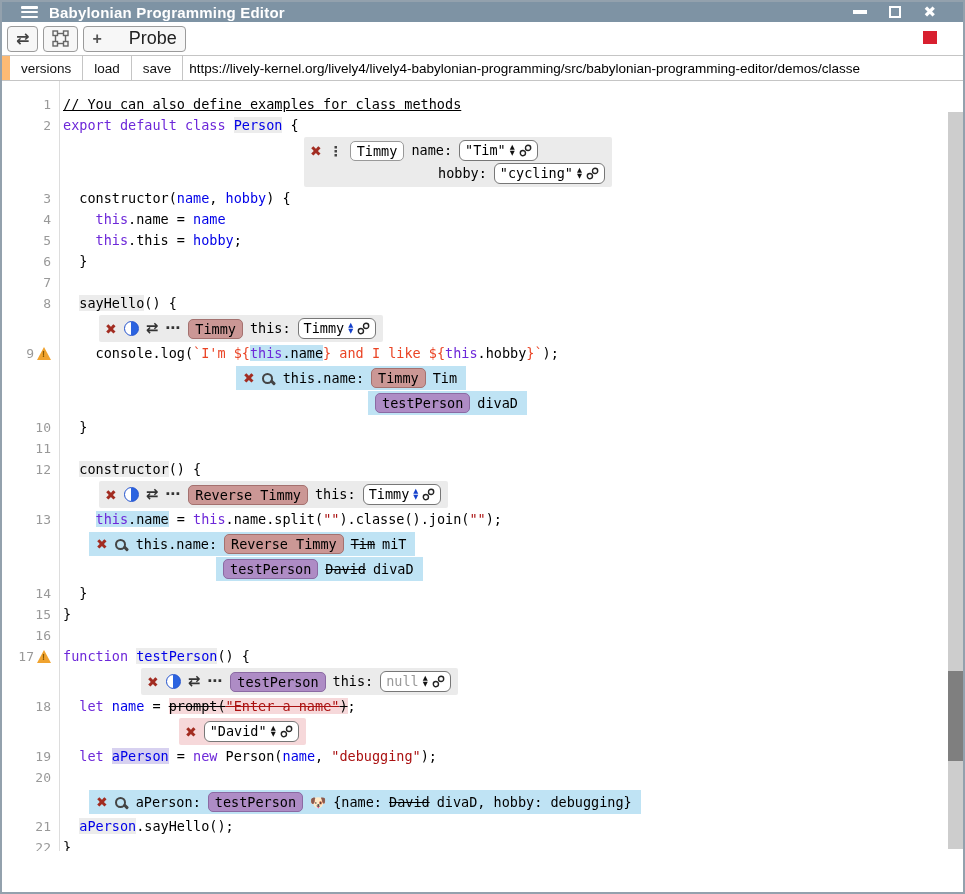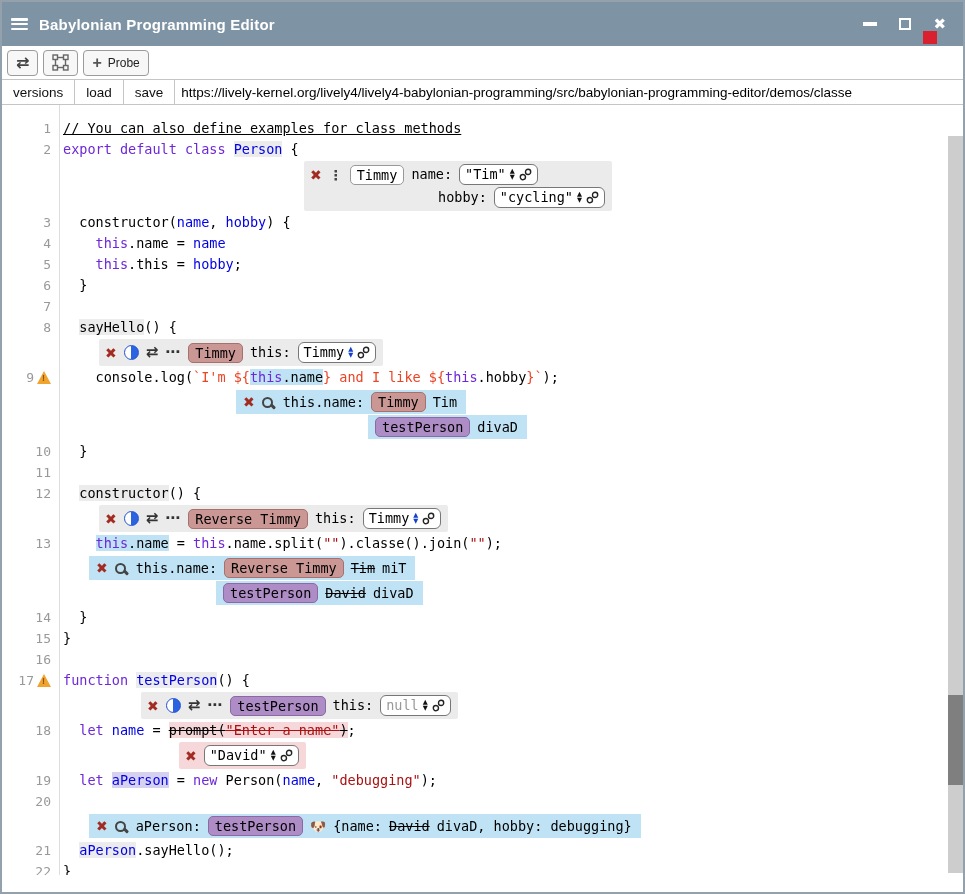--- a/index.html
+++ b/index.html
@@ -1,39 +1,39 @@
 <!DOCTYPE html>
 <html><head>
 <meta charset="utf-8">
 <style>
   * { box-sizing: border-box; }
   body { margin:0; background:#fff; font-family:"Liberation Sans", sans-serif; }
   .window { width:965px; height:894px; border:2px solid #93a1ad; position:relative; background:#fff; overflow:hidden; }
 
   
-  .titlebar { height:44px; background:#7e93a4; display:flex; align-items:center; padding:0 9px; gap:11px; }
+  .titlebar { height:20px; background:#7e93a4; display:flex; align-items:center; padding:0 19px; gap:11px; }
   .burger { width:17px; height:12px; display:flex; flex-direction:column; justify-content:space-between; cursor:pointer; }
   .burger span { height:2.5px; background:#fff; border-radius:1px; }
   .wtitle { color:#fff; font-weight:bold; font-size:15px; letter-spacing:.2px; }
   .wcontrols { margin-left:auto; display:flex; align-items:center; gap:22px; padding-right:8px; }
   .ic-min { width:14px; height:3.5px; background:#fff; }
   .ic-max { width:12px; height:12px; border:2.5px solid #fff; }
   .ic-x { color:#fff; font-weight:bold; font-size:15px; line-height:1; font-family:"DejaVu Sans",sans-serif; }
 
   
   .toolbar { height:33px; background:#fff; display:flex; align-items:center; gap:5px; padding:0 5px; }
   .tbtn { height:26px; min-width:30px; display:inline-flex; align-items:center; justify-content:center; gap:6px;
           border:1px solid #9b9b9b; border-radius:4px; background:#f7f7f7; color:#333; padding:0 8px; cursor:pointer; }
   .tbtn .glyph { font-size:16px; font-weight:bold; color:#444; font-family:"DejaVu Sans",sans-serif; line-height:1; }
   .tbtn .plus { font-size:16px; font-weight:bold; color:#555; line-height:1; }
-  .tbtn .lbl { font-size:12px; color:#222; }
+  .tbtn .lbl { font-size:18px; color:#222;margin-left:21px; }
   .red-ind { position:absolute; top:29px; right:26px; width:14px; height:13px; background:#d8202f; }
 
   
-  .navbar { height:26px; display:flex; align-items:stretch; border-top:1px solid #c5c5c5; border-bottom:1px solid #c5c5c5; background:#fdba74; }
+  .navbar { height:26px; display:flex; align-items:stretch; border-top:1px solid #c5c5c5; border-bottom:1px solid #c5c5c5; background:#fdba74;padding-left:8px; }
   .ntab { padding:0 11px; display:flex; align-items:center; border-right:1px solid #c5c5c5; background:#fff; font-size:13.5px; color:#111; cursor:pointer; }
   .url { flex:1; border:none; outline:none; font-size:13.5px; padding:0 6px; color:#000; font-family:"Liberation Sans",sans-serif; background:#fff; }
 
   
   .editor { position:relative; height:770px; background:#fff; overflow:hidden;
             font-family:"DejaVu Sans Mono", monospace; font-size:13.5px; }
   .gutline { position:absolute; left:57px; top:0; bottom:0; width:1px; background:#ddd; }
   .row { display:flex; align-items:flex-start; min-height:21px; }
   .ln { width:57px; flex:none; display:flex; justify-content:flex-end; align-items:center; gap:3px;
         padding-right:8px; color:#999; font-size:13px; height:21px; }

